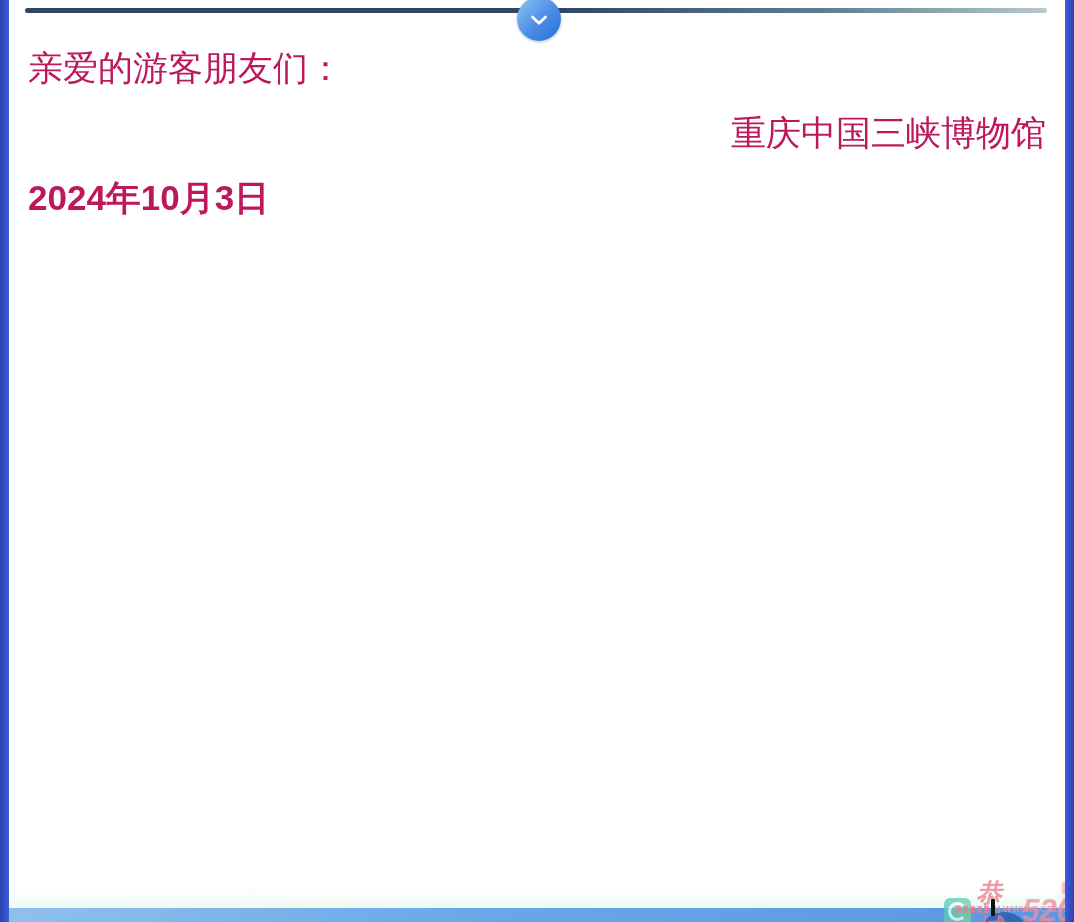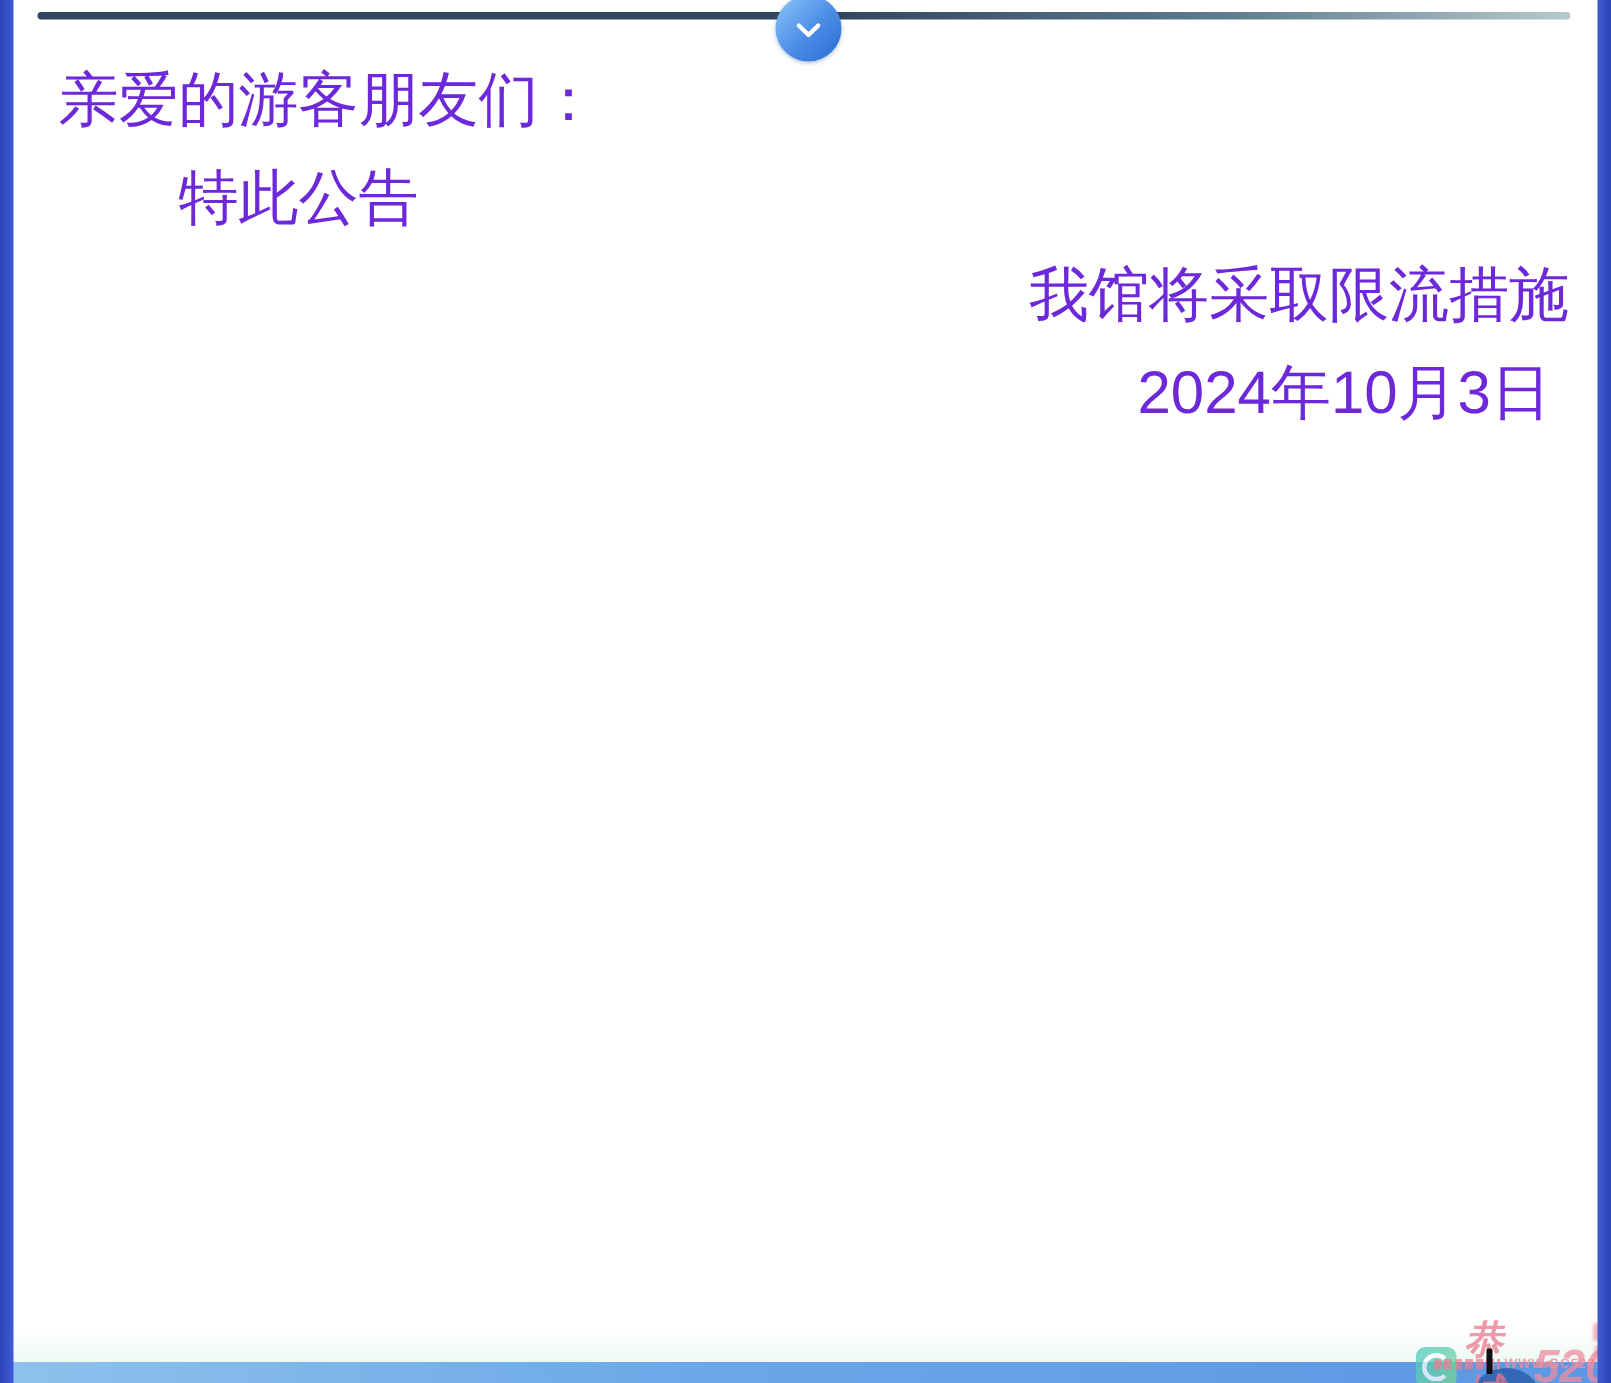--- a/index.html
+++ b/index.html
@@ -29,32 +29,32 @@
     border-radius: 50%; z-index: 4;
     background: linear-gradient(135deg, #85bff4 8%, #4a8ce4 55%, #2d6fd6 95%);
     box-shadow: 0 1px 3px rgba(30, 70, 140, 0.35);
     display: flex; align-items: center; justify-content: center;
   }
   .chevron-circle svg { display: block; margin-top: 2px; }
 
   
   .content {
     position: absolute; left: 9px; right: 9px; top: 0; z-index: 2;
-    padding: 35px 19px 0 30px;
-    color: #6d28d9;
-    font-size: 40px;
+    padding: 35px 19px 0 19px;
+    color: #be185d;
+    font-size: 35px;
     line-height: 65px;
     text-align: justify;
   }
   .content p { margin: 0; }
   .para { text-indent: 2em; }
   .b { font-weight: 700; }
   .closing { text-indent: 2em; margin-top: 83px; }
   .sig  { text-align: right; }
-  .date { text-align: right; padding-right: 12px; }
+  .date { text-align: left; padding-right: 12px; font-weight: bold; }
 
   
   .bottom-fade {
     position: absolute; left: 9px; right: 9px; bottom: 14px; height: 22px; z-index: 1;
     background: linear-gradient(180deg, rgba(255,255,255,0), #edfaf3);
   }
   .bottom-bar {
     position: absolute; left: 0; right: 0; bottom: 0; height: 14px; z-index: 2;
     background: linear-gradient(90deg, #8fc1ec, #6aa7e8 45%, #5b97e3);
   }
@@ -112,22 +112,21 @@
 
   <div class="top-rule"></div>
   <div class="chevron-circle">
     <svg width="26" height="26" viewBox="0 0 24 24">
       <path d="M6 9.2 L12 15 L18 9.2" fill="none" stroke="#ffffff" stroke-width="2.6" stroke-linecap="round" stroke-linejoin="round"></path>
     </svg>
   </div>
 
   <div class="content">
     <p class="greeting">亲爱的游客朋友们：</p>
-    <p class="closing">特此公告</p>
-    <p class="sig">我馆将采取限流措施</p>
+    <p class="sig">重庆中国三峡博物馆</p>
     <p class="date">2024年10月3日</p>
   </div>
 
   <div class="bottom-fade"></div>
   <div class="bottom-bar"></div>
   <div class="bottom-blob"></div>
 
   <div class="wm-row">
     <span class="wm-logo">
         <i></i>

